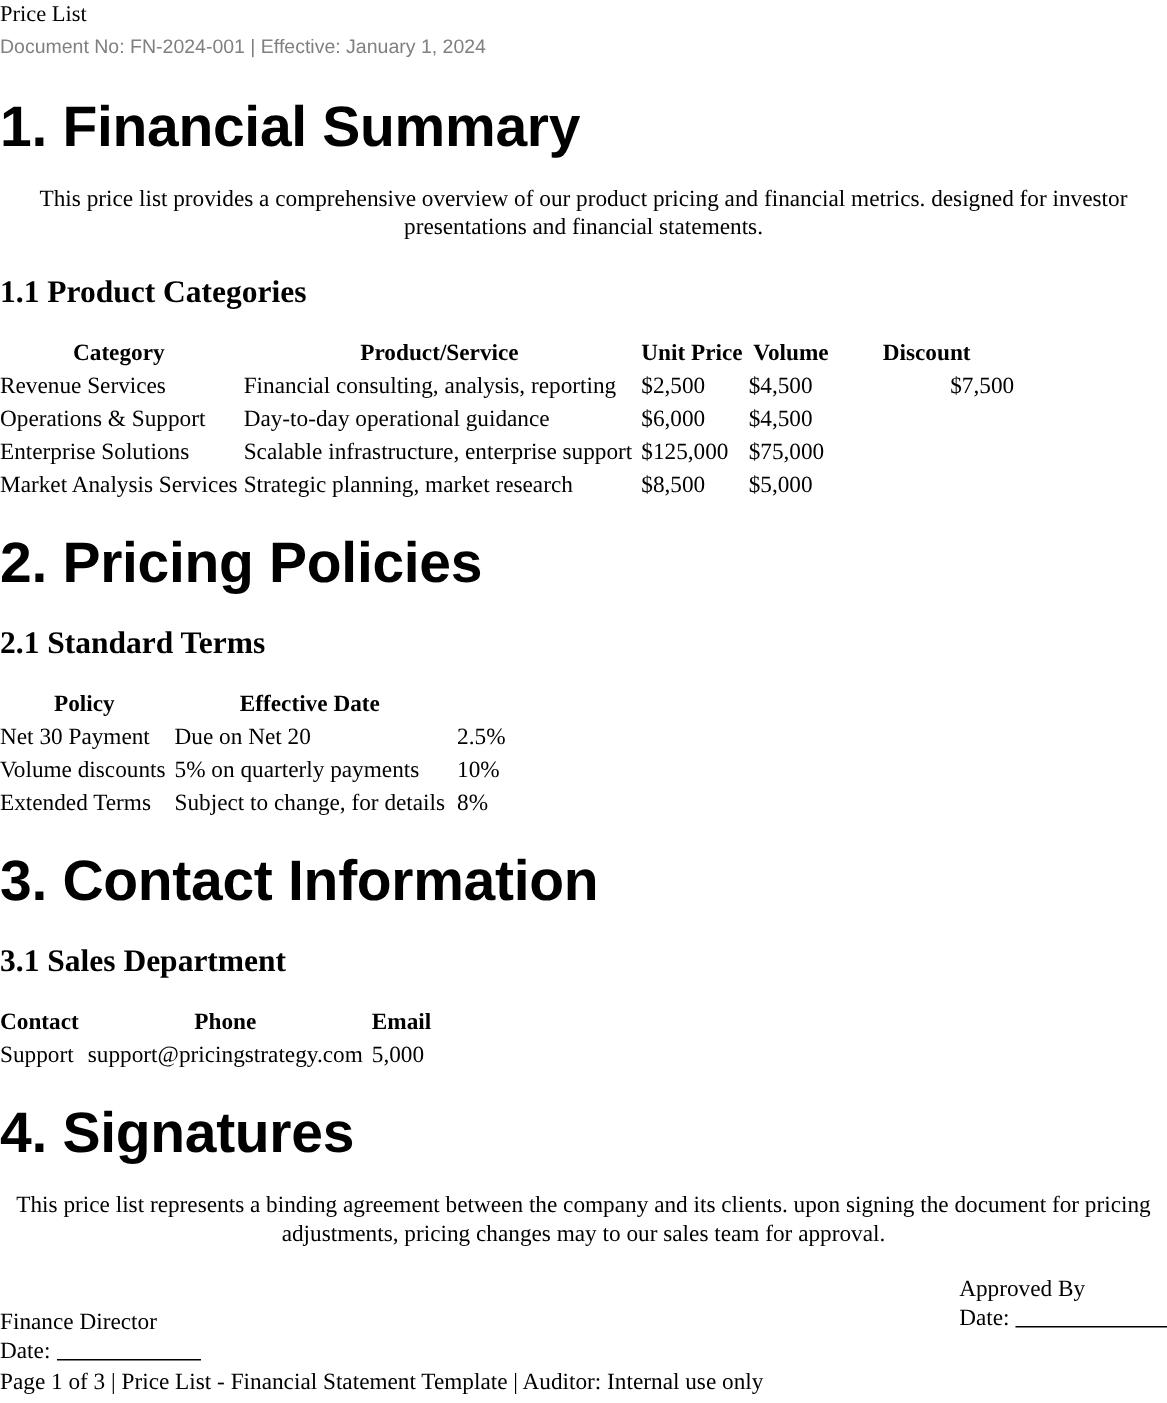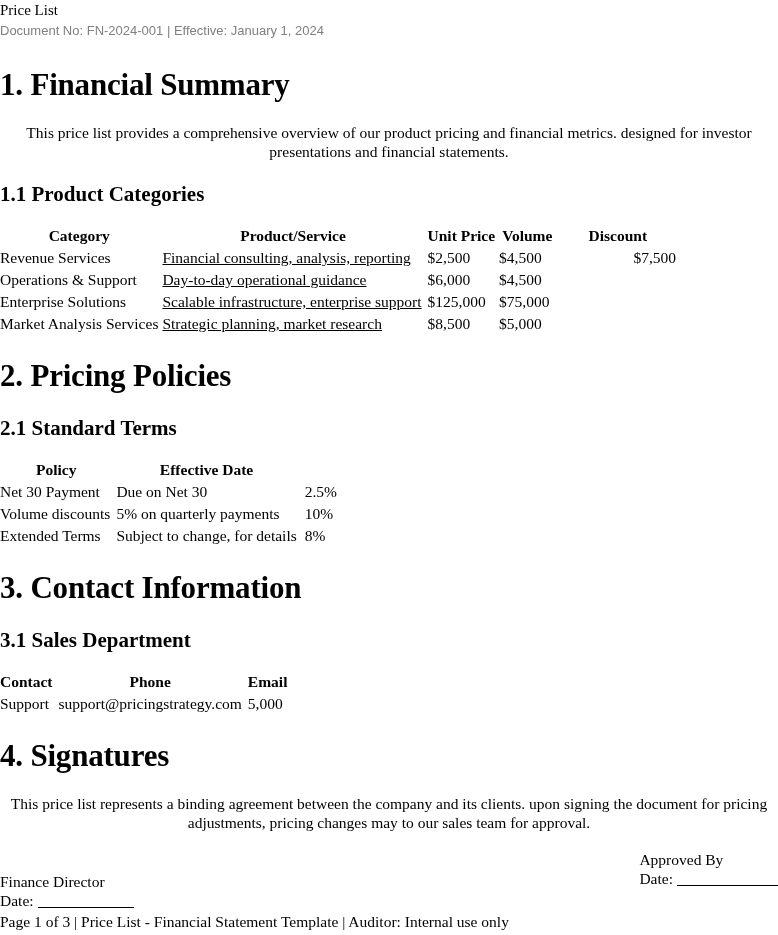--- a/index.html
+++ b/index.html
@@ -38,22 +38,22 @@
     font-family: "Liberation Sans", "DejaVu Sans", sans-serif;
     font-size: 13px;
     line-height: 18px;
     color: #808080;
     margin: 0;
     padding-top: 2px;
   }
 
   
   h1.sec {
-    font-family: Liberation Serif, serif;
-    font-size: 31px;
+    font-family: Liberation Sans, sans-serif;
+    font-size: 38px;
     line-height: 38px;
     font-weight: bold;
     margin: 0;
     letter-spacing: -0.2px;
   }
   h2.subsec {
     font-family: "Liberation Serif", "DejaVu Serif", serif;
     font-size: 21px;
     line-height: 25px;
     font-weight: bold;
@@ -94,21 +94,21 @@
     font-weight: bold;
     text-align: center;
   }
   table.doc-table td {
     font-weight: normal;
     text-align: left;
   }
 
   
   table.t-products td.c-cat      { padding-right: 4px; }
-  table.t-products td.c-prod     { padding-right: 6px; text-decoration: underline; }
+  table.t-products td.c-prod     { padding-right: 6px; }
   table.t-products td.c-unit     { padding-right: 10px; }
   table.t-products td.c-vol      { padding-right: 10px; }
   table.t-products td.c-disc     { padding-left: 74px; text-align: center; }
   table.t-products th.c-disc     { padding-left: 0; }
 
   table.t-policy td.c-pol   { padding-right: 6px; }
   table.t-policy td.c-eff   { padding-right: 8px; }
   table.t-policy td.c-rate  { padding-left: 0; }
   table.t-policy th.c-eff   { padding-right: 8px; }
 
@@ -226,21 +226,21 @@
     <thead>
       <tr>
         <th class="hdr-pad-pol">Policy</th>
         <th class="c-eff">Effective Date</th>
         <th></th>
       </tr>
     </thead>
     <tbody>
       <tr>
         <td class="c-pol">Net 30 Payment</td>
-        <td class="c-eff">Due on Net 30</td>
+        <td class="c-eff">Due on Net 20</td>
         <td class="c-rate">2.5%</td>
       </tr>
       <tr>
         <td class="c-pol">Volume discounts</td>
         <td class="c-eff">5% on quarterly payments</td>
         <td class="c-rate">10%</td>
       </tr>
       <tr>
         <td class="c-pol">Extended Terms</td>
         <td class="c-eff">Subject to change, for details</td>

